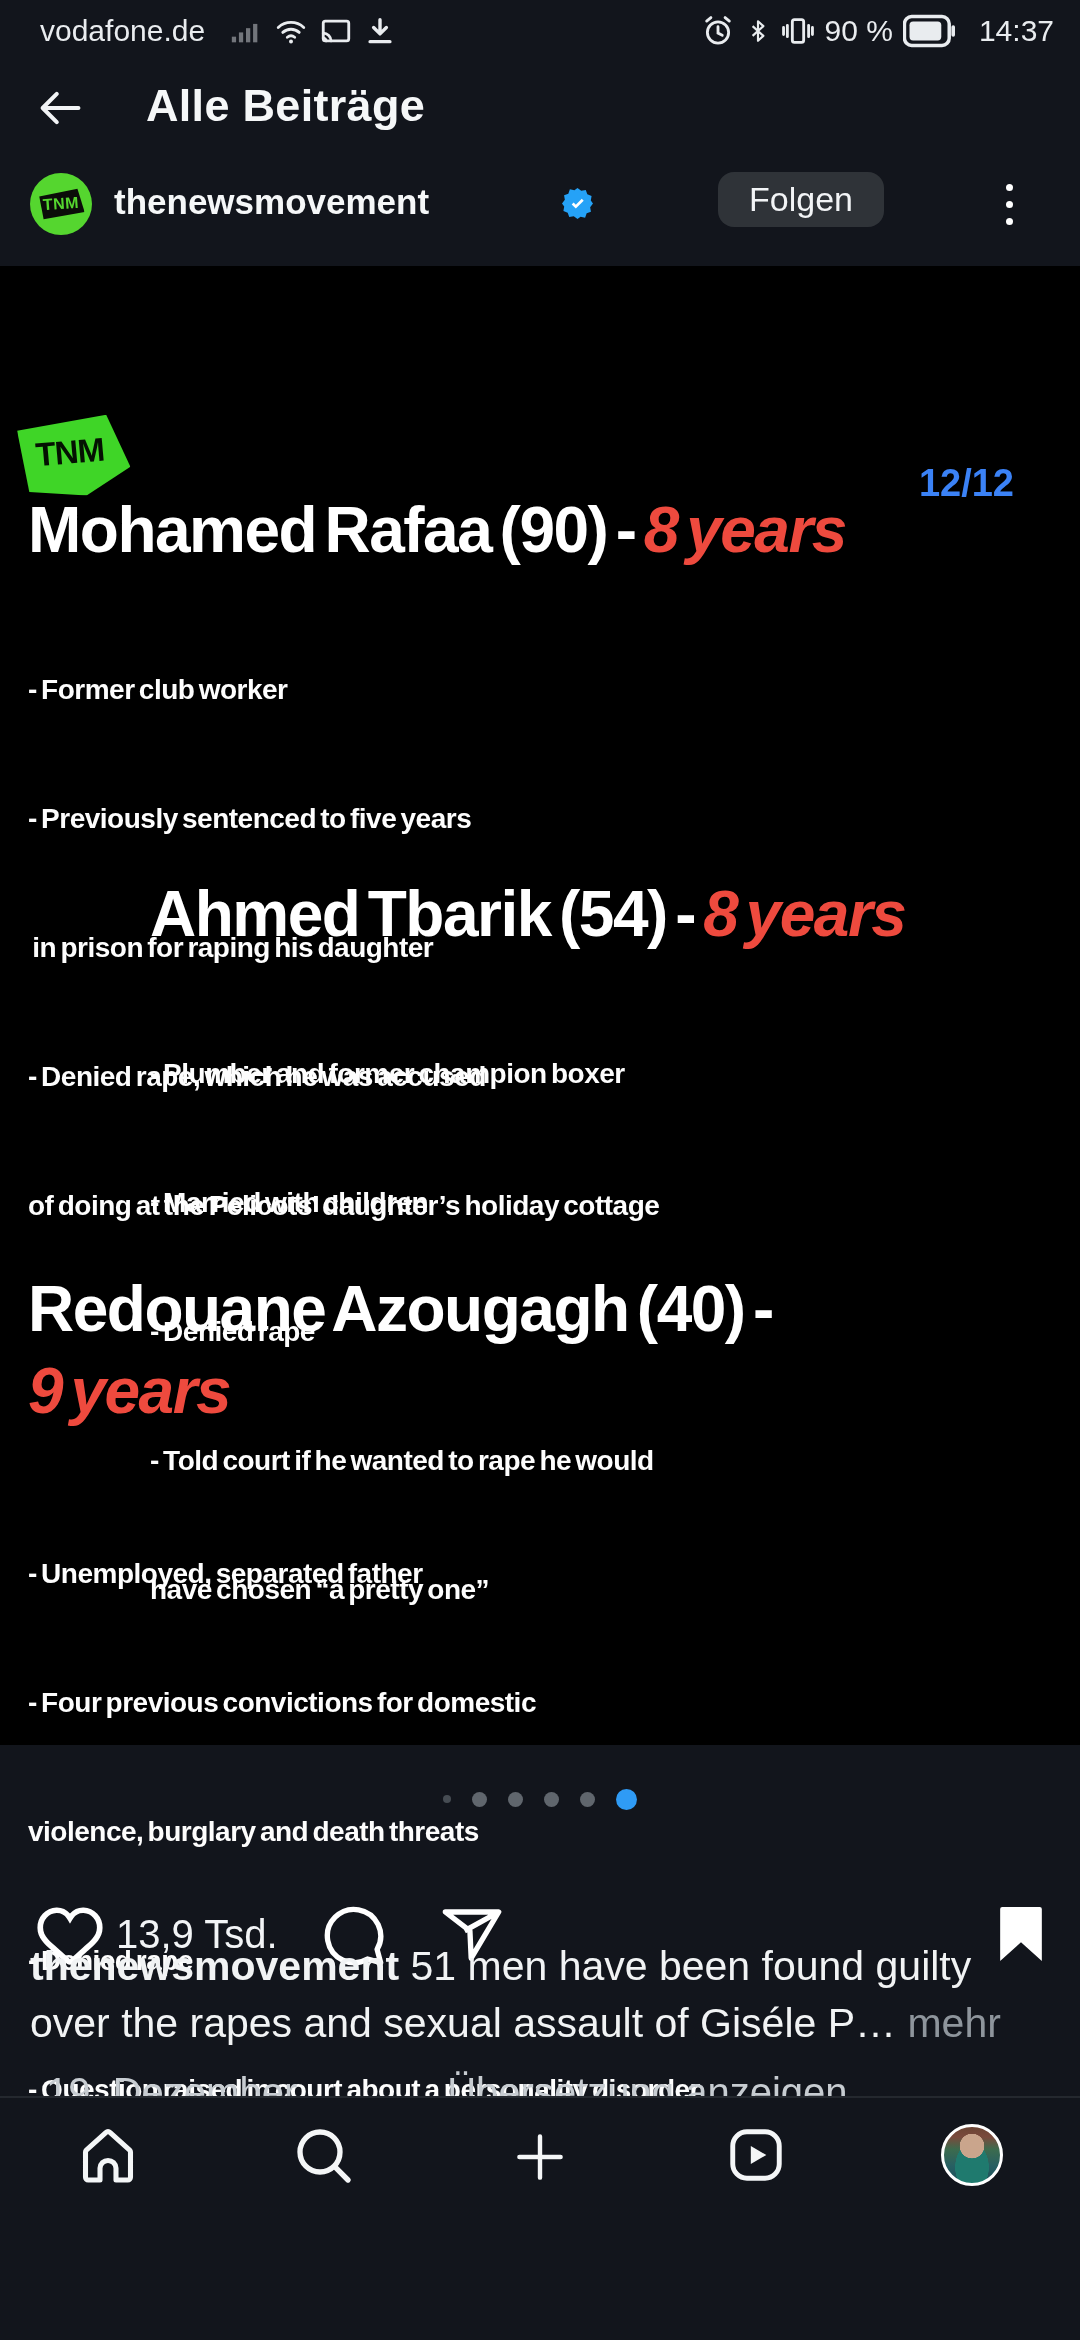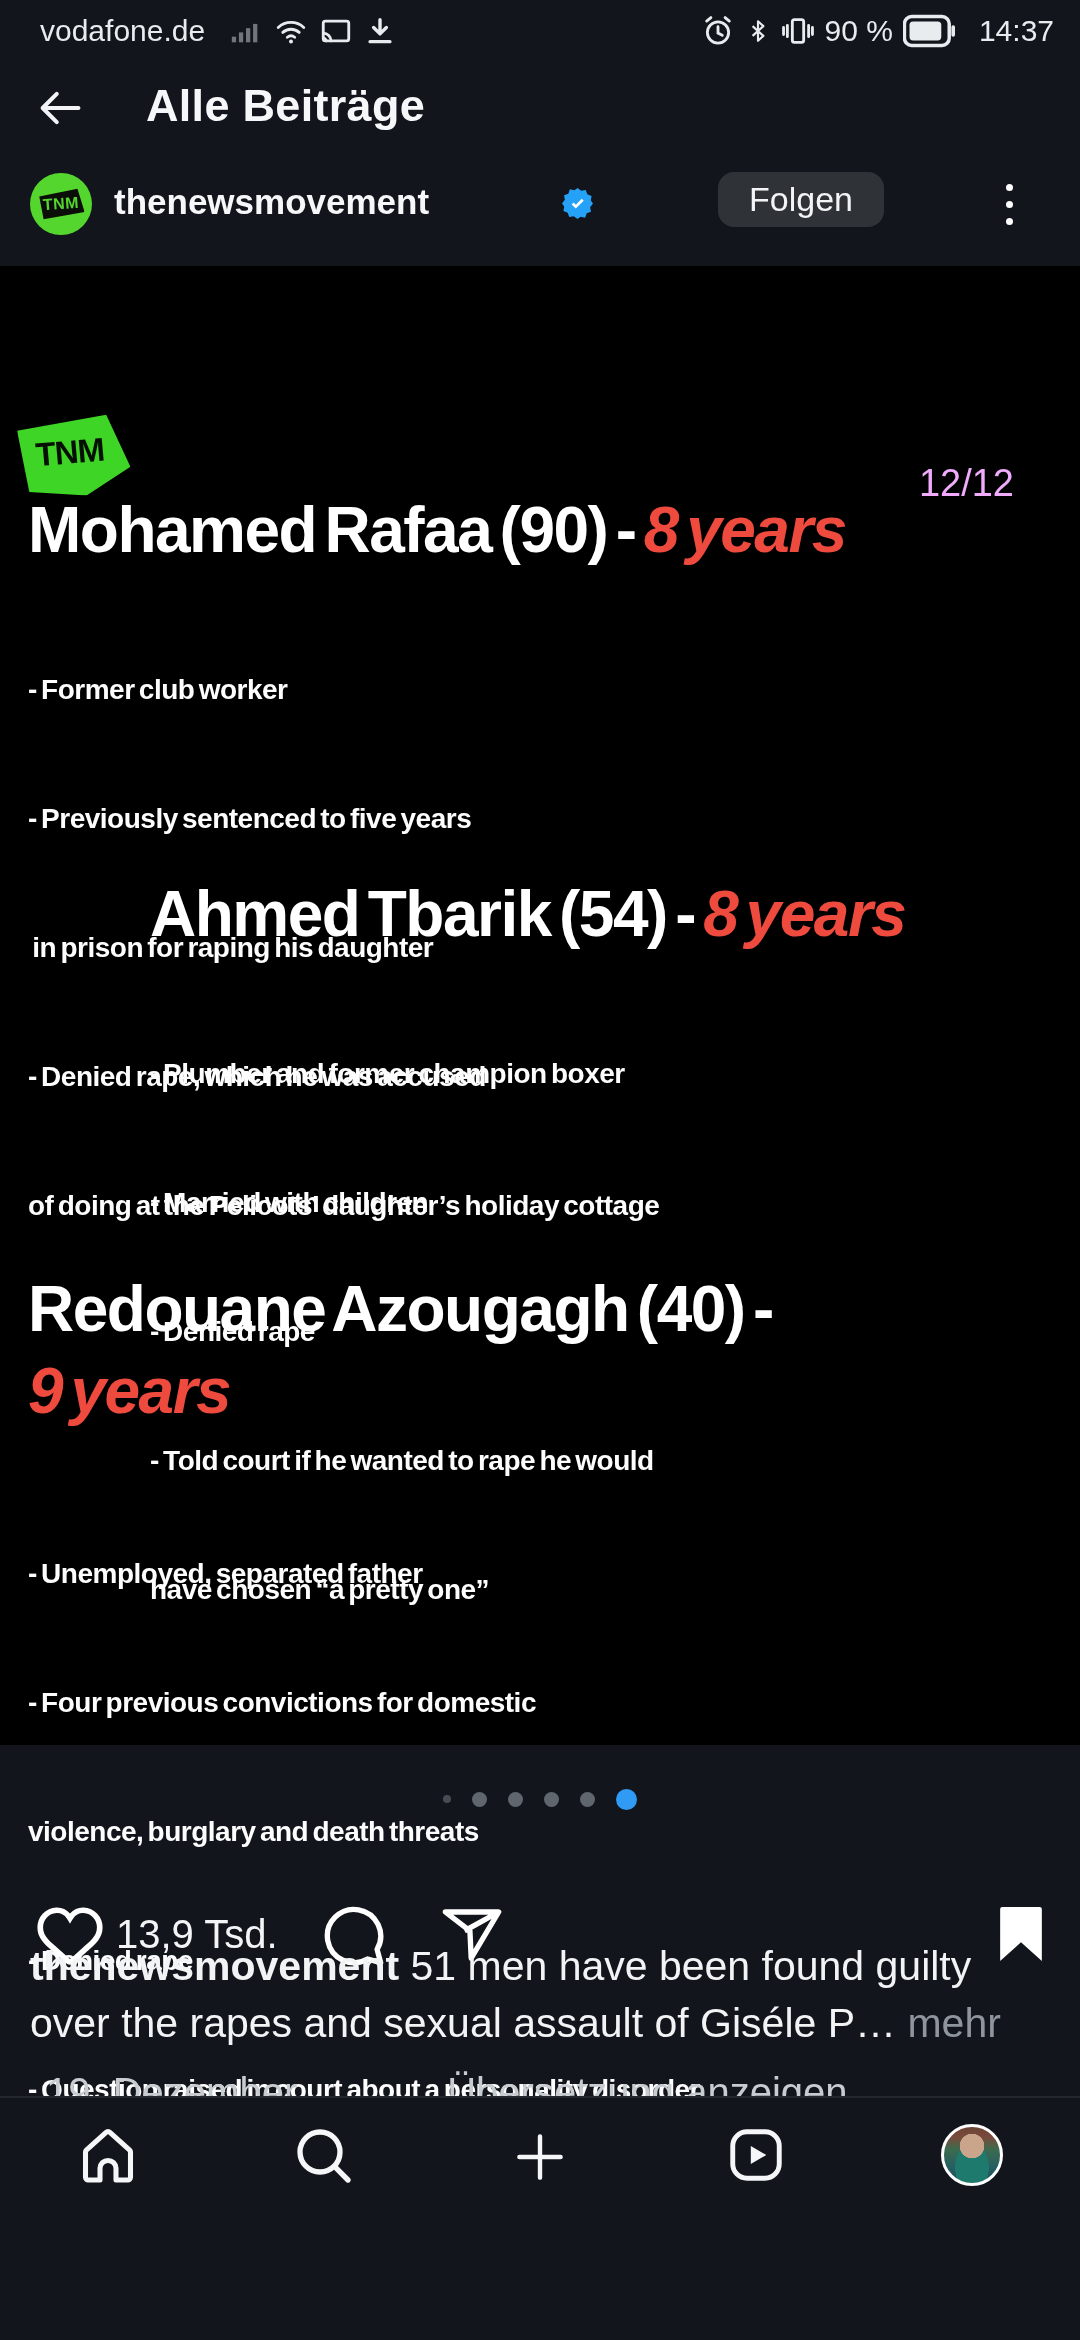--- a/index.html
+++ b/index.html
@@ -34,21 +34,21 @@
   .menu-dots{position:absolute;right:56px;top:14px;width:30px;height:60px;display:flex;flex-direction:column;
              align-items:center;justify-content:center;gap:10px;}
   .menu-dots i{width:7px;height:7px;border-radius:50%;background:#fff;}
 
   
   .post{position:absolute;top:266px;left:0;width:1080px;height:1479px;background:#000;}
   .post-logo{position:absolute;top:150px;left:18px;width:112px;height:80px;background:#3fd527;
              clip-path:polygon(0% 16%,80% 0%,100% 66%,60% 100%,9% 93%);
              display:flex;align-items:center;justify-content:center;transform:rotate(-2deg);}
   .post-logo span{color:#041102;font-size:33px;font-weight:700;letter-spacing:-1px;transform:rotate(-3deg) translate(-4px,-4px);}
-  .page-indicator{position:absolute;top:196px;right:66px;font-size:38px;font-weight:400;color:#f0abfc;}
+  .page-indicator{position:absolute;top:196px;right:66px;font-size:38px;font-weight:700;color:#3b82f6;}
   .sec{position:absolute;}
   .sec1{top:224px;left:28px;}
   .sec2{top:608px;left:150px;}
   .sec3{top:1002px;left:28px;}
   .post-headline{font-size:64px;font-weight:700;letter-spacing:-1.5px;word-spacing:-8px;line-height:80px;
                  white-space:pre;color:#fff;}
   .sec3 .post-headline{line-height:82px;}
   .red{color:#ee4a3e;font-style:italic;}
   .bullets{margin-top:12px;font-size:28px;font-weight:700;letter-spacing:-.5px;word-spacing:-3px;
            line-height:43px;white-space:pre-wrap;color:#fdfdfd;}

